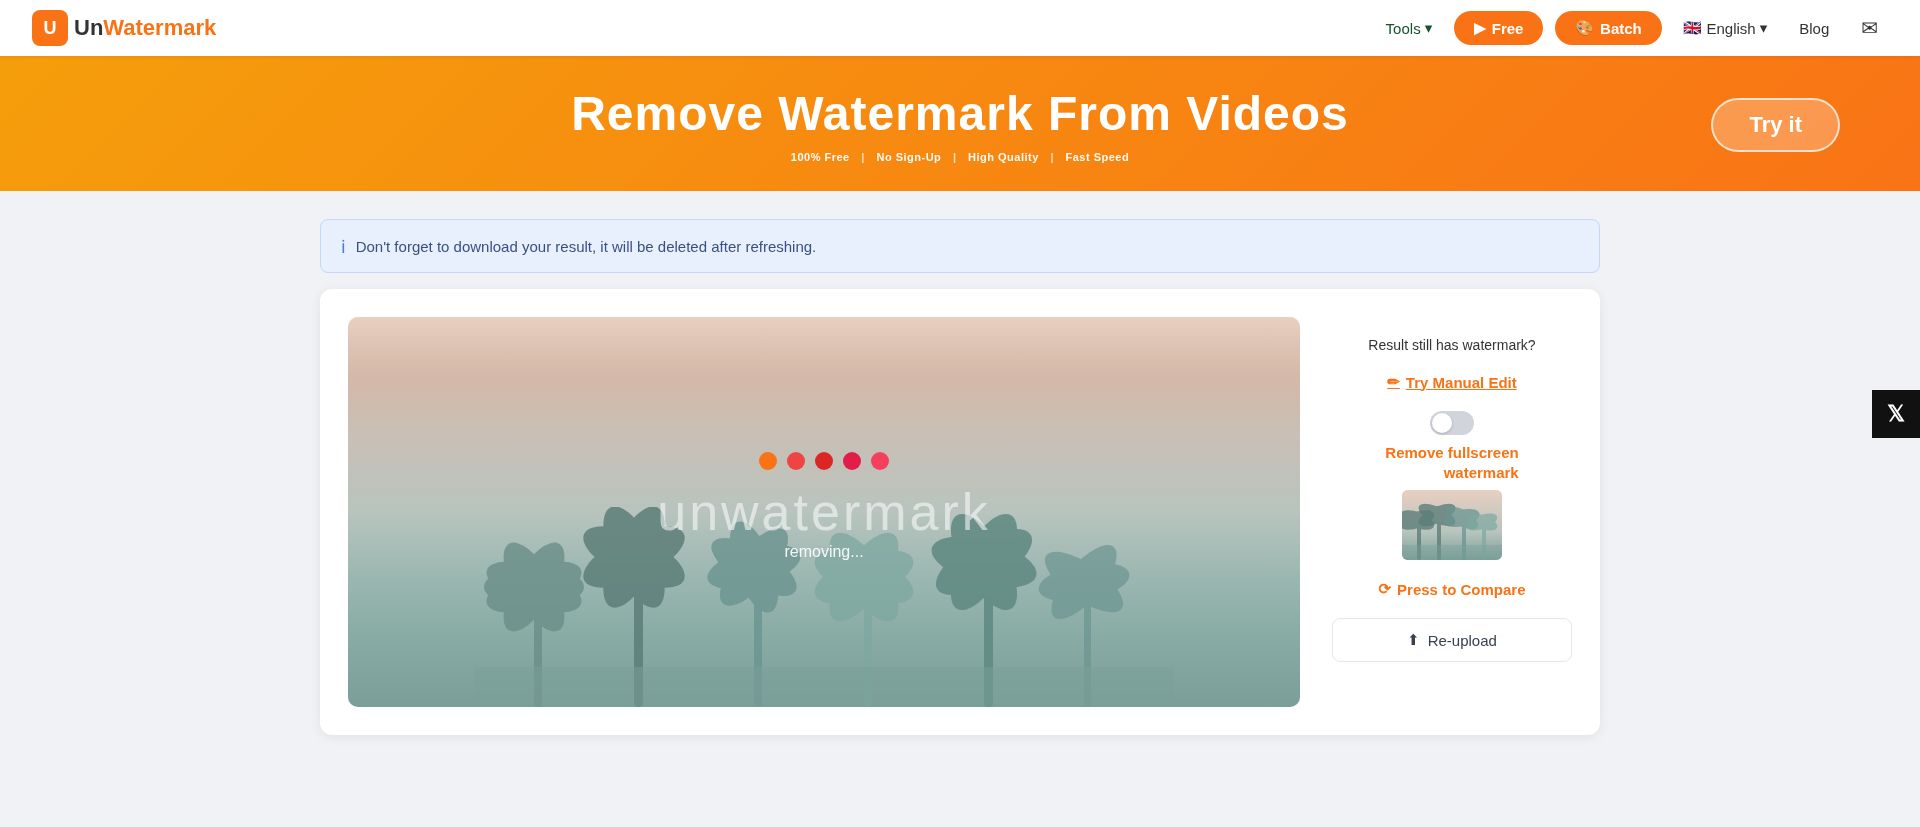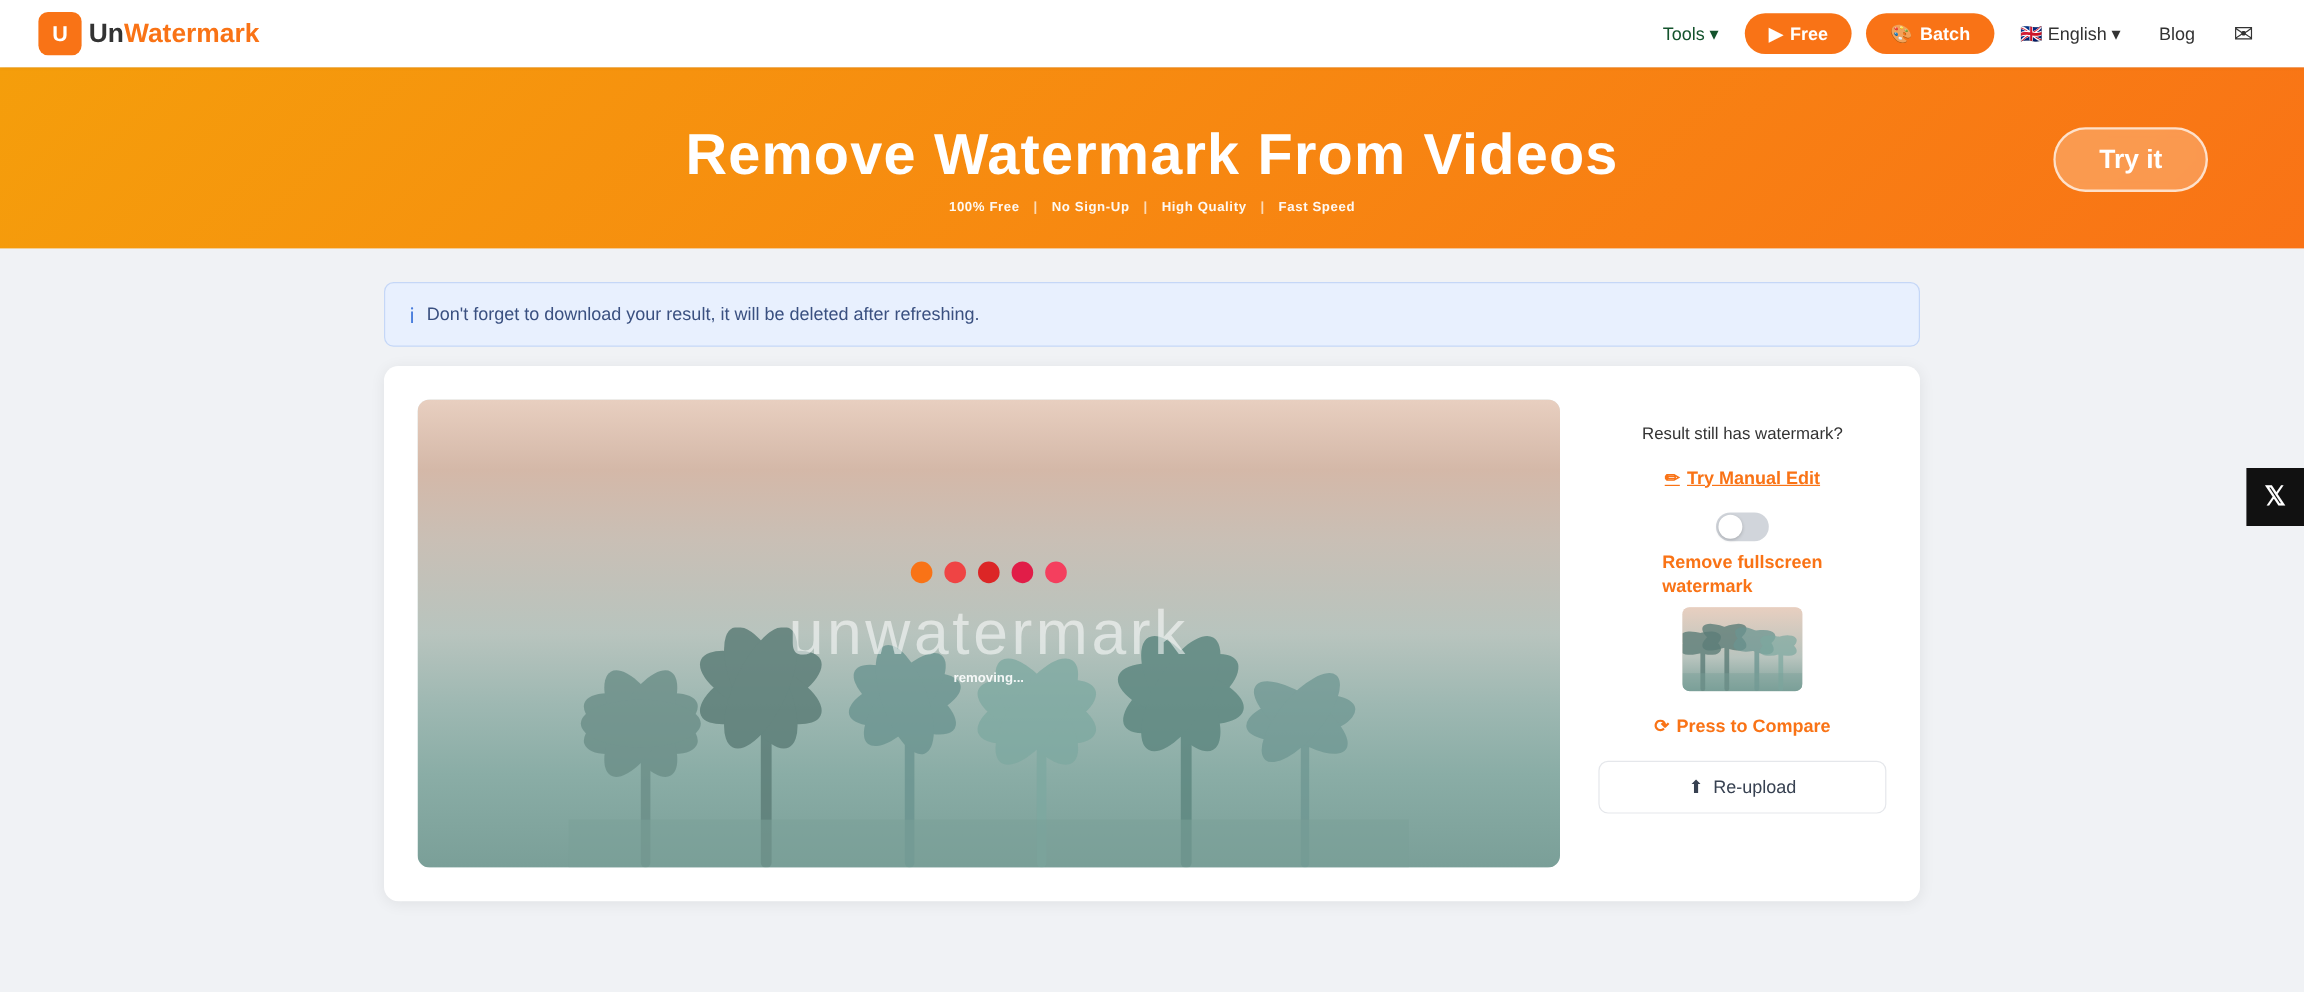--- a/index.html
+++ b/index.html
@@ -102,21 +102,20 @@
       align-items: center;
       justify-content: center;
     }
     .hero-content { flex: 1; }
     .hero-title {
       font-size: 48px;
       font-weight: 800;
       color: #fff;
       letter-spacing: 1px;
       margin-bottom: 10px;
-      margin-top: 16px;
     }
     .hero-subtitle {
       font-size: 11px;
       color: #fff;
       font-weight: 600;
       letter-spacing: 0.5px;
     }
     .hero-subtitle span { opacity: 0.95; }
     .hero-subtitle .sep { margin: 0 8px; opacity: 0.7; }
     .try-it-btn {
@@ -200,22 +199,22 @@
       letter-spacing: 3px;
       pointer-events: none;
       white-space: nowrap;
     }
     .removing-text {
       position: absolute;
       top: 58%;
       left: 50%;
       transform: translate(-50%, 0);
       color: rgba(255,255,255,0.9);
-      font-size: 11px;
-      font-weight: 700;
+      font-size: 16px;
+      font-weight: 400;
     }
     .loading-dots {
       position: absolute;
       top: 50%;
       left: 50%;
       transform: translate(-50%, -60px);
       display: flex;
       gap: 10px;
     }
     .dot {
@@ -271,21 +270,21 @@
       background: #fff;
       border-radius: 50%;
       position: absolute;
       top: 2px; left: 2px;
       box-shadow: 0 1px 3px rgba(0,0,0,0.2);
     }
     .fullscreen-label {
       color: #f97316;
       font-size: 15px;
       font-weight: 600;
-      text-align: left;
+      text-align: right;
       line-height: 1.3;
     }
     .thumbnail-preview {
       width: 100px; height: 70px;
       border-radius: 6px;
       overflow: hidden;
       margin: 0 auto;
       background: linear-gradient(180deg, #e8cfc0, #9eb8b2);
       position: relative;
     }

